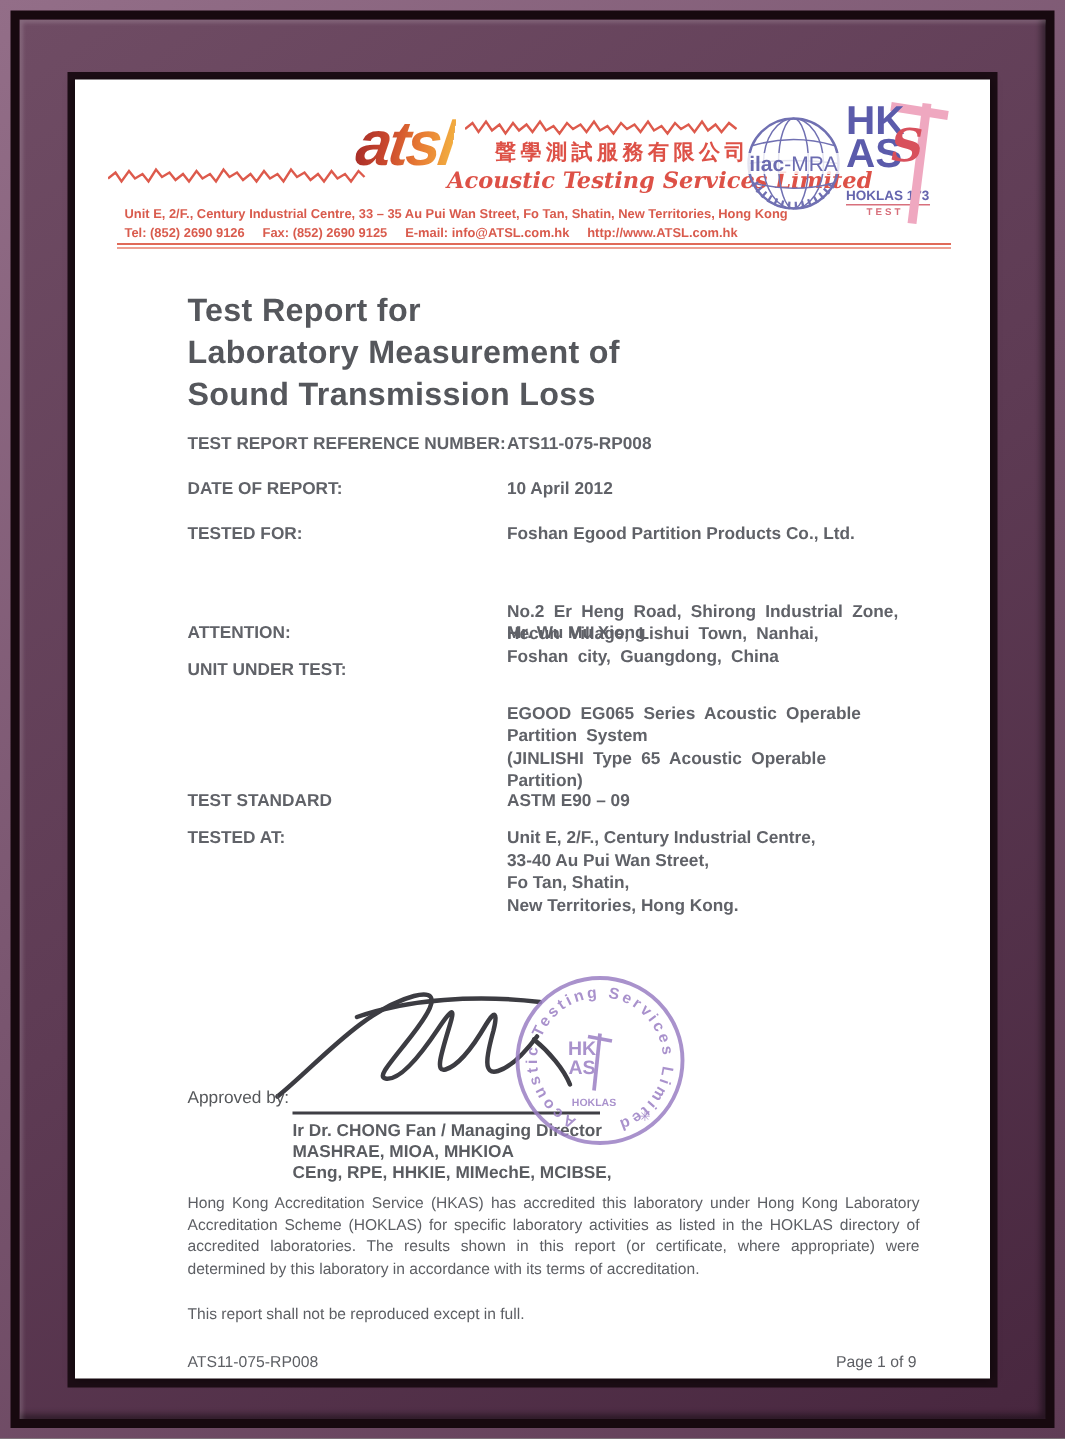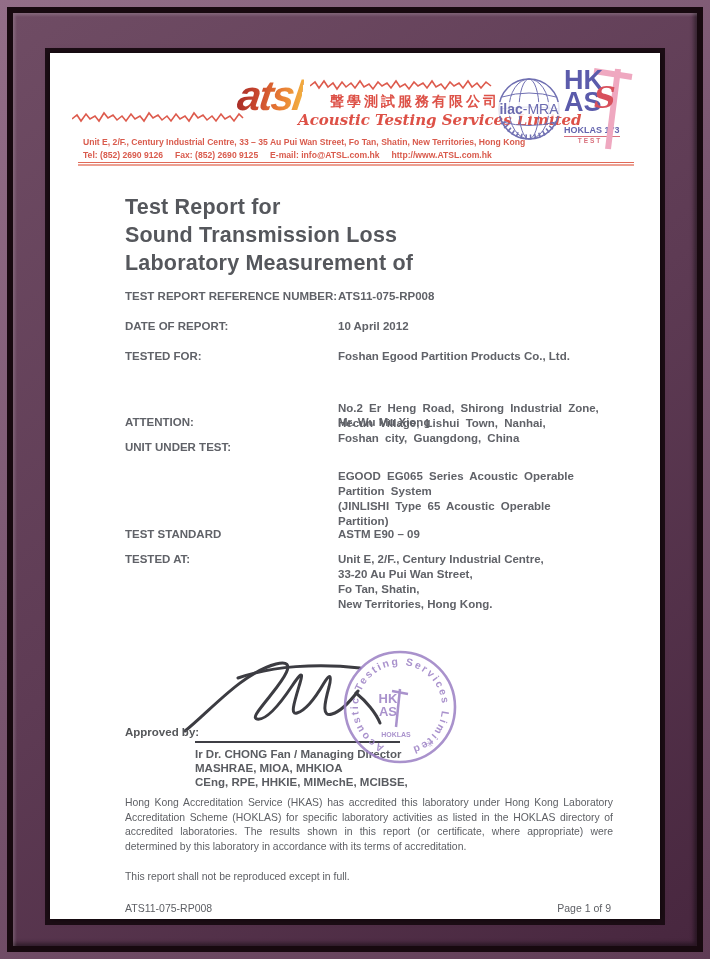--- a/index.html
+++ b/index.html
@@ -52,21 +52,21 @@
 
   
   .details{position:absolute;left:75px;top:236px;width:492px;font-size:11.5px;font-weight:bold;
     color:#606268;line-height:15px;}
   .drow{position:absolute;left:0;width:100%;display:flex;justify-content:space-between;}
   .dlabel{width:213px;flex:none;}
   .dvalue{flex:1;white-space:pre-line;}
   .dvalue.spread{word-spacing:3px;margin-top:29px;}
 
   
-  .approved-by{position:absolute;left:75px;top:673px;font-size:11.5px;font-weight:bold;color:#55575a;}
+  .approved-by{position:absolute;left:75px;top:673px;font-size:11.5px;font-weight:normal;color:#55575a;}
   .sig-svg{position:absolute;left:130px;top:600px;}
   .sig-line{position:absolute;left:145px;top:688px;width:205px;height:2px;background:#3f3f45;}
   .sig-name{position:absolute;left:145px;top:694px;font-size:11.5px;font-weight:bold;color:#5a5c61;line-height:14px;}
   .stamp{position:absolute;left:288px;top:592px;opacity:.85;}
 
   
   .accred{position:absolute;left:75px;top:743px;width:488px;font-size:10.4px;line-height:14.6px;
     color:#5d5f64;text-align:justify;}
   .repro{position:absolute;left:75px;top:818px;font-size:10.4px;color:#5d5f64;}
   .foot-row{position:absolute;left:75px;top:849px;width:486px;display:flex;
@@ -119,22 +119,22 @@
         <div>HK</div>
         <div>AS</div>
         <span class="hkas-s">S</span>
       </div>
       <div class="hoklas">HOKLAS 173</div>
       <div class="hoklas-sub">TEST</div>
     </div>
 
     <div class="title">
       <div>Test Report for</div>
+      <div>Laboratory Measurement of</div>
       <div>Sound Transmission Loss</div>
-      <div>Laboratory Measurement of</div>
     </div>
 
     <div class="details">
       <div class="drow" style="top:0">
           <div class="dlabel">TEST REPORT REFERENCE NUMBER:</div>
           <div class="dvalue">ATS11-075-RP008</div>
         </div>
       <div class="drow" style="top:30px">
           <div class="dlabel">DATE OF REPORT:</div>
           <div class="dvalue">10 April 2012</div>
@@ -160,21 +160,21 @@
 (JINLISHI Type 65 Acoustic Operable
 Partition)</div>
         </div>
       <div class="drow" style="top:238px">
           <div class="dlabel">TEST STANDARD</div>
           <div class="dvalue">ASTM E90 – 09</div>
         </div>
       <div class="drow" style="top:263px">
           <div class="dlabel">TESTED AT:</div>
           <div class="dvalue">Unit E, 2/F., Century Industrial Centre,
-33-20 Au Pui Wan Street,
+33-40 Au Pui Wan Street,
 Fo Tan, Shatin,
 New Territories, Hong Kong.</div>
         </div>
     </div>
 
     <svg class="sig-svg" width="230" height="92" viewBox="0 0 230 92">
       <g fill="none" stroke="#3c3c42" stroke-width="3" stroke-linecap="round">
         <path d="M5,78 C30,58 62,20 96,11 C120,5 102,28 90,43 C78,58 72,65 77,66 C87,68 102,48 112,33 C120,21 124,17 120,30 C114,50 110,62 117,60 C127,57 137,42 144,30 C150,20 152,22 149,34 C144,52 142,64 152,61 C162,58 172,46 178,38"></path>
         <path d="M58,25 C92,13 138,10 180,15"></path>
         <path d="M176,40 C186,48 196,60 200,70"></path>

